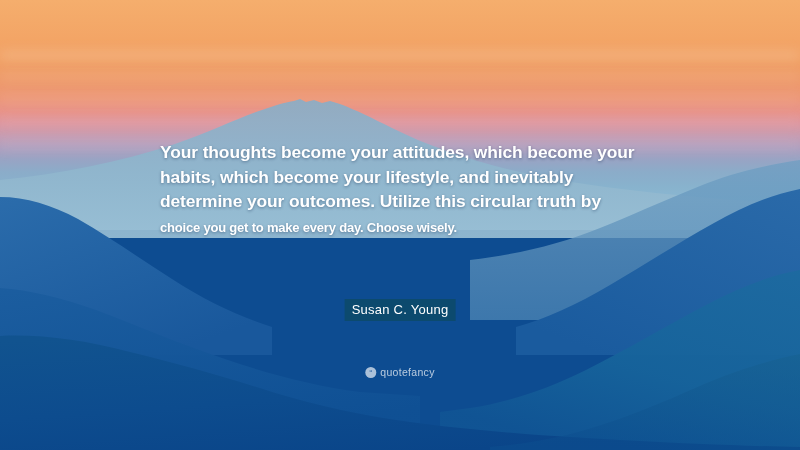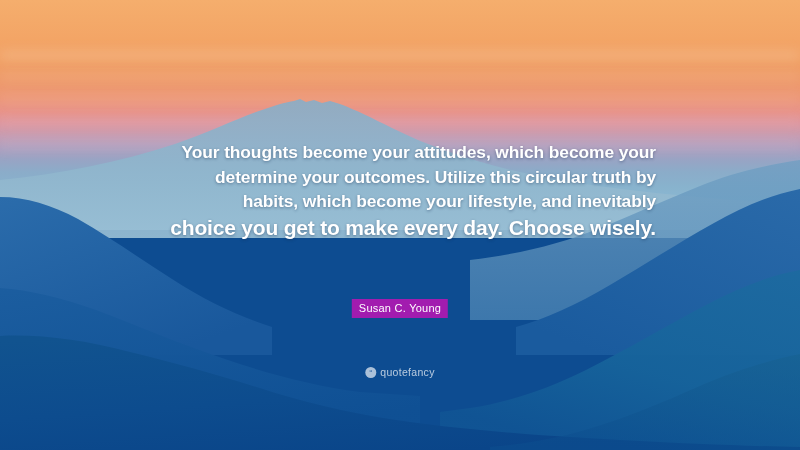--- a/index.html
+++ b/index.html
@@ -67,51 +67,50 @@
   }
   .volcano   { top: 88px;  height: 150px; }
   .ridge-far { top: 150px; height: 170px; }
   .ridge-mid { top: 175px; height: 180px; }
   .ridge-near{ top: 240px; height: 210px; }
   .ridge-fore{ top: 300px; height: 150px; }
 
   
   .quote-block {
     position: absolute;
-    left: 150px;
+    left: 160px;
     top: 140px;
     width: 506px;
     z-index: 40;
-    text-align: right;
   }
   .quote-line {
     color: #ffffff;
     font-size: 17.4px;
     line-height: 24.6px;
     font-weight: 700;
     letter-spacing: -0.1px;
     text-shadow: 0 1px 3px rgba(20,45,80,0.45);
     white-space: nowrap;
   }
   .quote-line.final {
-    font-size: 21px;
+    font-size: 13px;
     line-height: 27px;
     font-weight: 700;
     letter-spacing: -0.2px;
   }
 
   
   .author-badge {
     position: absolute;
     left: 50%;
     top: 299px;
     transform: translateX(-50%);
-    background: #a21caf;
+    background: #0c4a6e;
     color: #ffffff;
-    font-size: 11px;
+    font-size: 13px;
     font-weight: 400;
     letter-spacing: 0.25px;
     padding: 3px 7px 3.5px 7px;
     white-space: nowrap;
     z-index: 40;
   }
 
   
   .watermark {
     position: absolute;
@@ -236,22 +235,22 @@
     </defs>
     <path d="M0,150 L0,36 C40,34 84,40 130,52 C180,64 228,78 272,92
              C318,106 364,116 410,122 C470,130 540,136 620,140
              C690,144 750,146 800,147 L800,150 Z" fill="url(#gfore)"></path>
     <path d="M800,150 L800,54 C760,62 722,76 686,92 C650,108 614,122 578,132
              C548,140 518,145 490,147 L490,150 Z" fill="url(#gforeR)" opacity="0.55"></path>
   </svg>
 
   <div class="quote-block">
     <div class="quote-line">Your thoughts become your attitudes, which become your</div>
+    <div class="quote-line">habits, which become your lifestyle, and inevitably</div>
     <div class="quote-line">determine your outcomes. Utilize this circular truth by</div>
-    <div class="quote-line">habits, which become your lifestyle, and inevitably</div>
     <div class="quote-line final">choice you get to make every day. Choose wisely.</div>
   </div>
 
   <div class="author-badge">Susan C. Young</div>
 
   <div class="watermark">
     <span class="wm-icon">
       <span>“</span>
     </span>
     <span class="wm-text">quotefancy</span>

